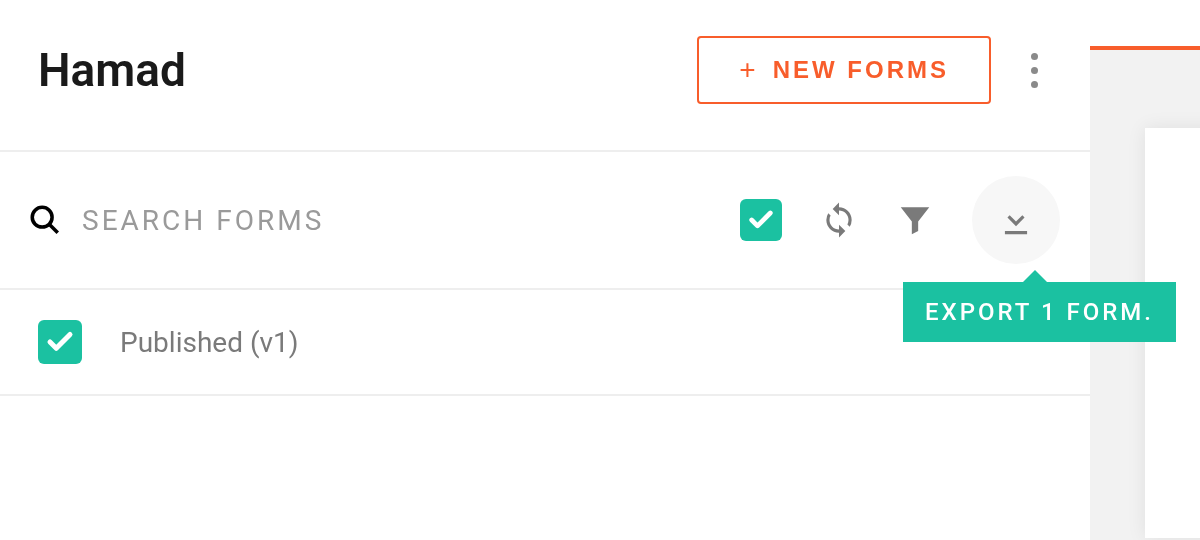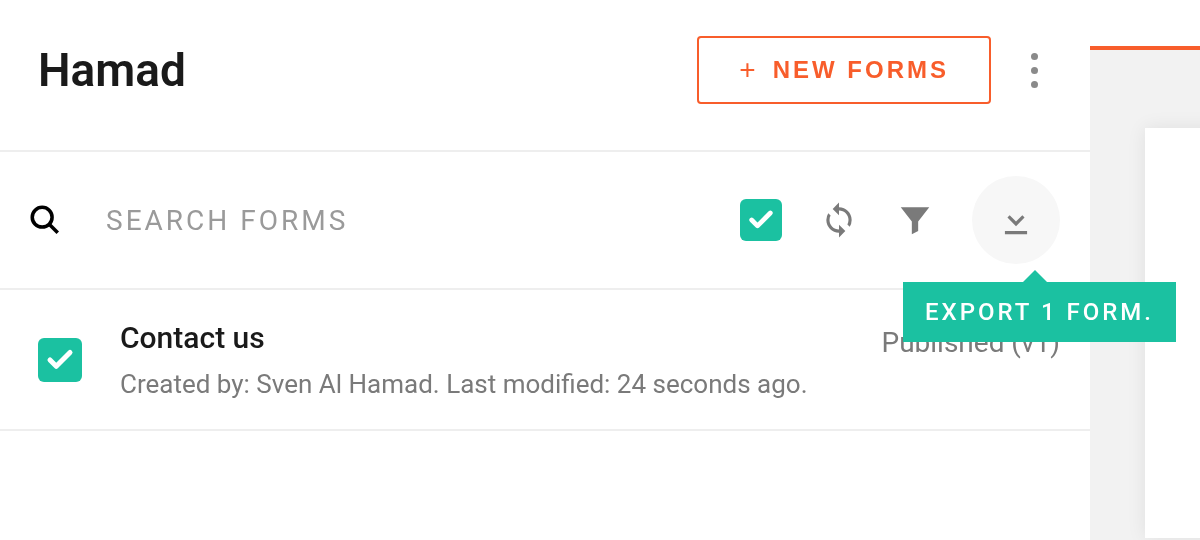--- a/index.html
+++ b/index.html
@@ -77,21 +77,20 @@
   }
   .search-input {
     flex: 1;
     border: none;
     outline: none;
     font-size: 28px;
     letter-spacing: 3px;
     color: #1a1a1a;
     font-weight: 400;
     font-family: inherit;
-    margin-left: 24px;
   }
   .search-input::placeholder {
     color: #9a9a9a;
   }
   .toolbar-actions {
     display: flex;
     align-items: center;
     gap: 38px;
   }
   .chk {
@@ -245,24 +244,20 @@
       </div>
     </div>
   </div>
 
   <div class="list-row">
     <div class="list-chk">
       <svg width="30" height="30" viewBox="0 0 24 24" fill="none" stroke="currentColor" stroke-width="4" stroke-linecap="round" stroke-linejoin="round">
         <polyline points="4 12 9 17 20 6"></polyline>
       </svg>
     </div>
-    <div class="row-body">
-      <div class="row-title">Contact us</div>
-      <div class="row-sub">Created by: Sven Al Hamad. Last modified: 24 seconds ago.</div>
-    </div>
     <div class="row-status">Published (v1)</div>
   </div>
 </div>
 
 <div class="side-panel">
   <div class="side-panel-inner"></div>
 </div>
 
 <div class="tooltip">EXPORT 1 FORM.</div>
 

